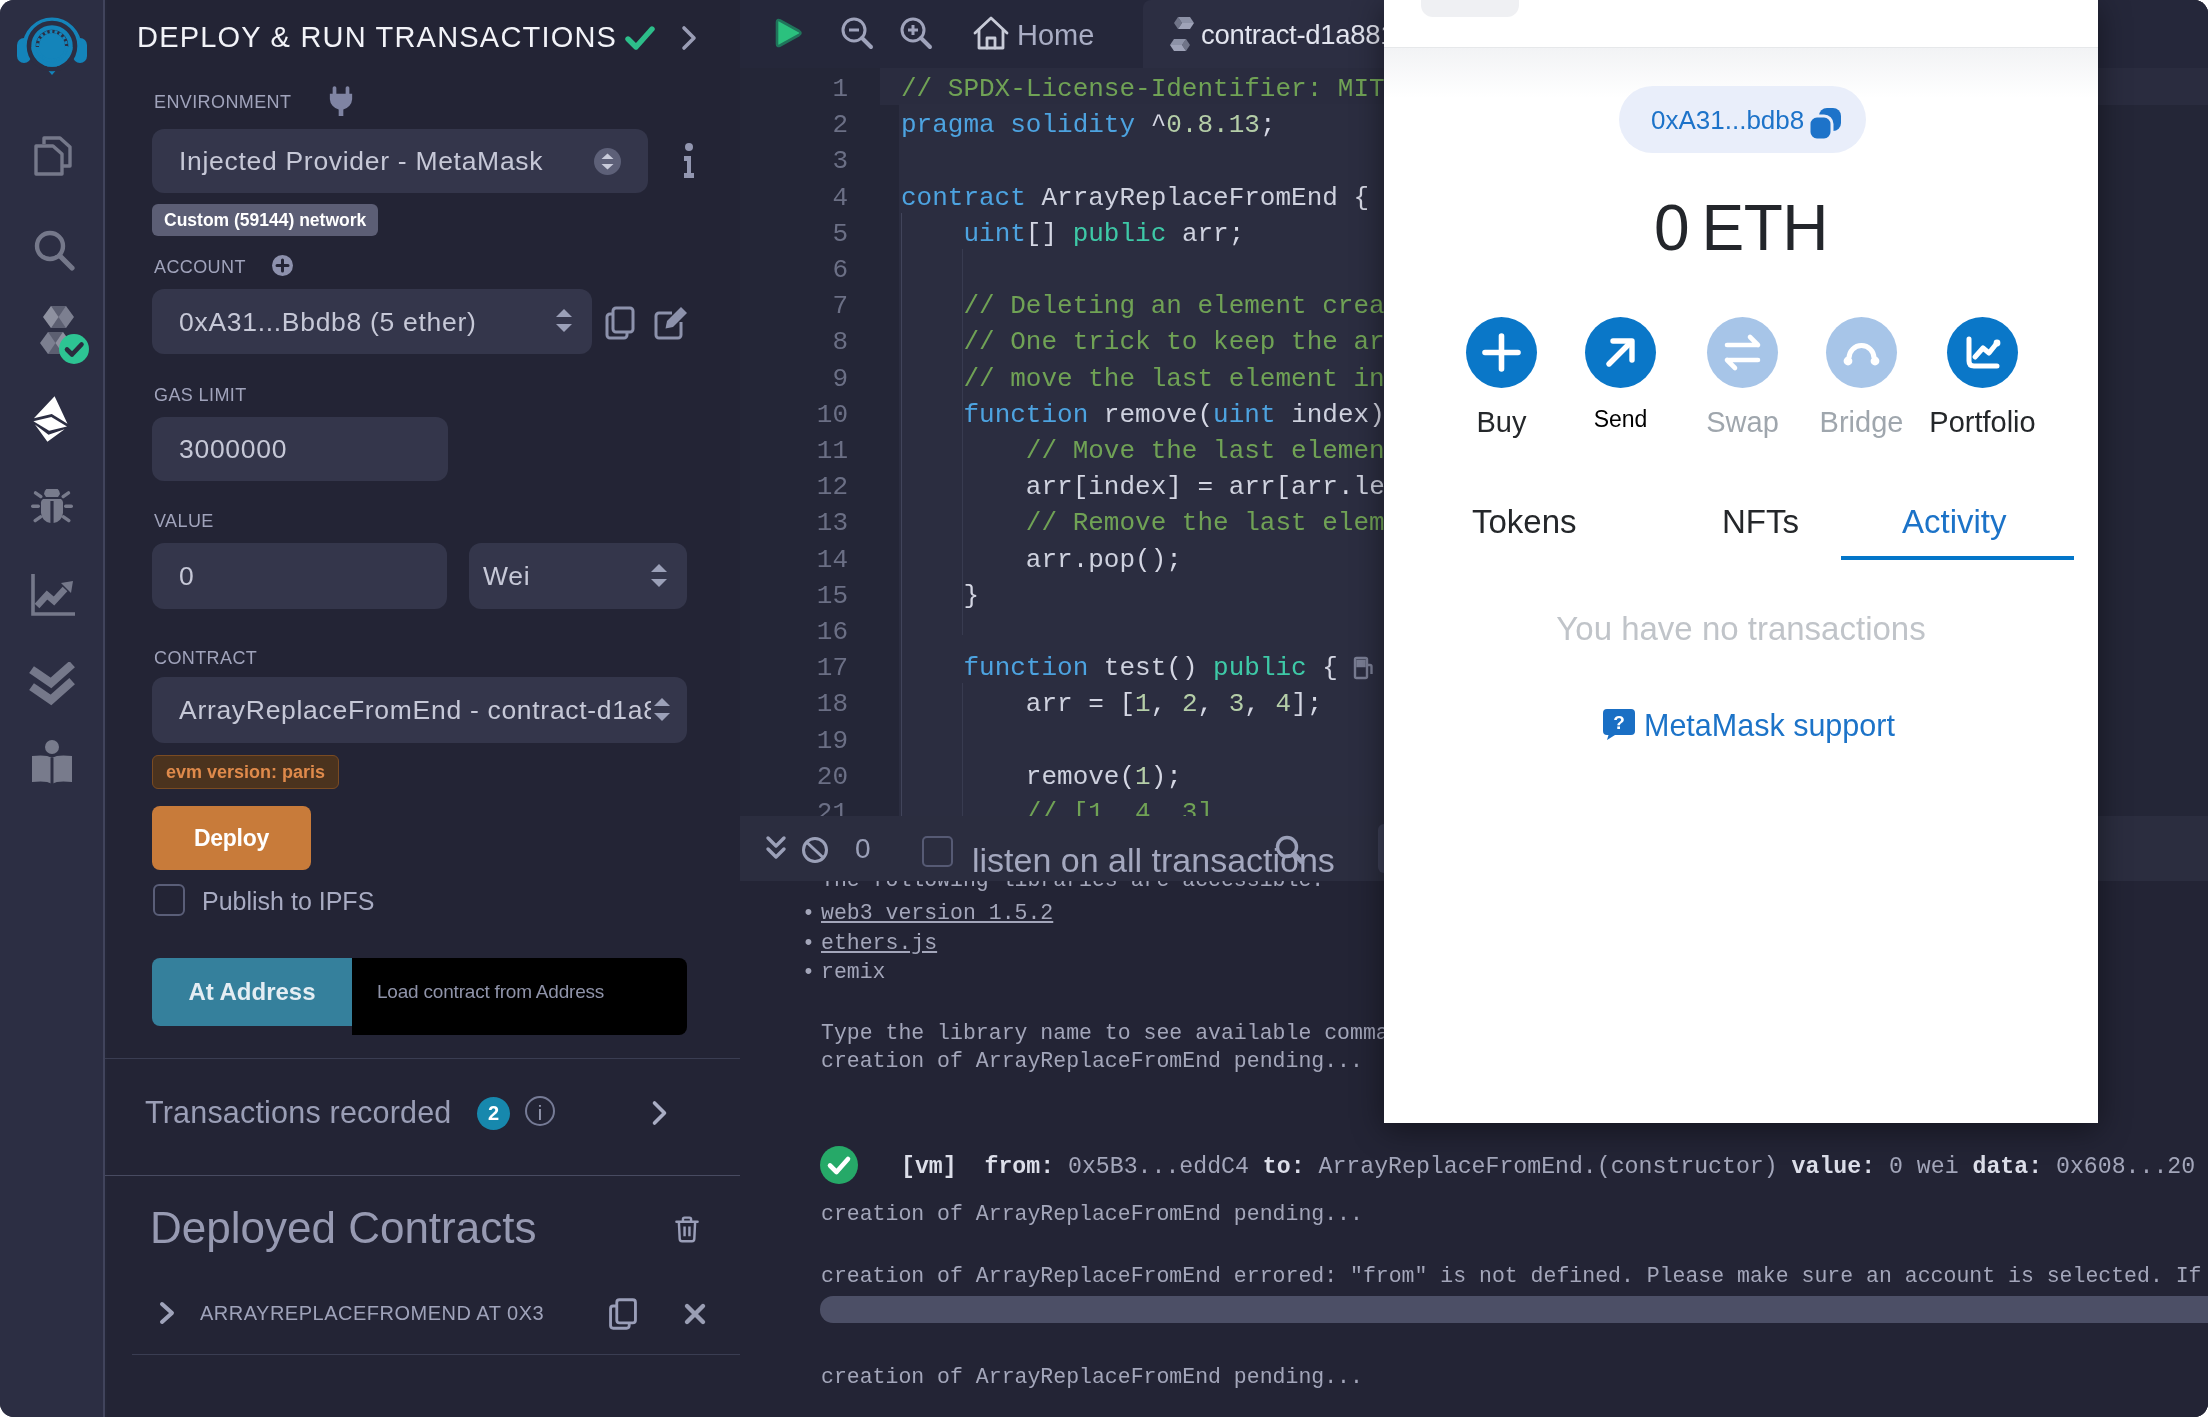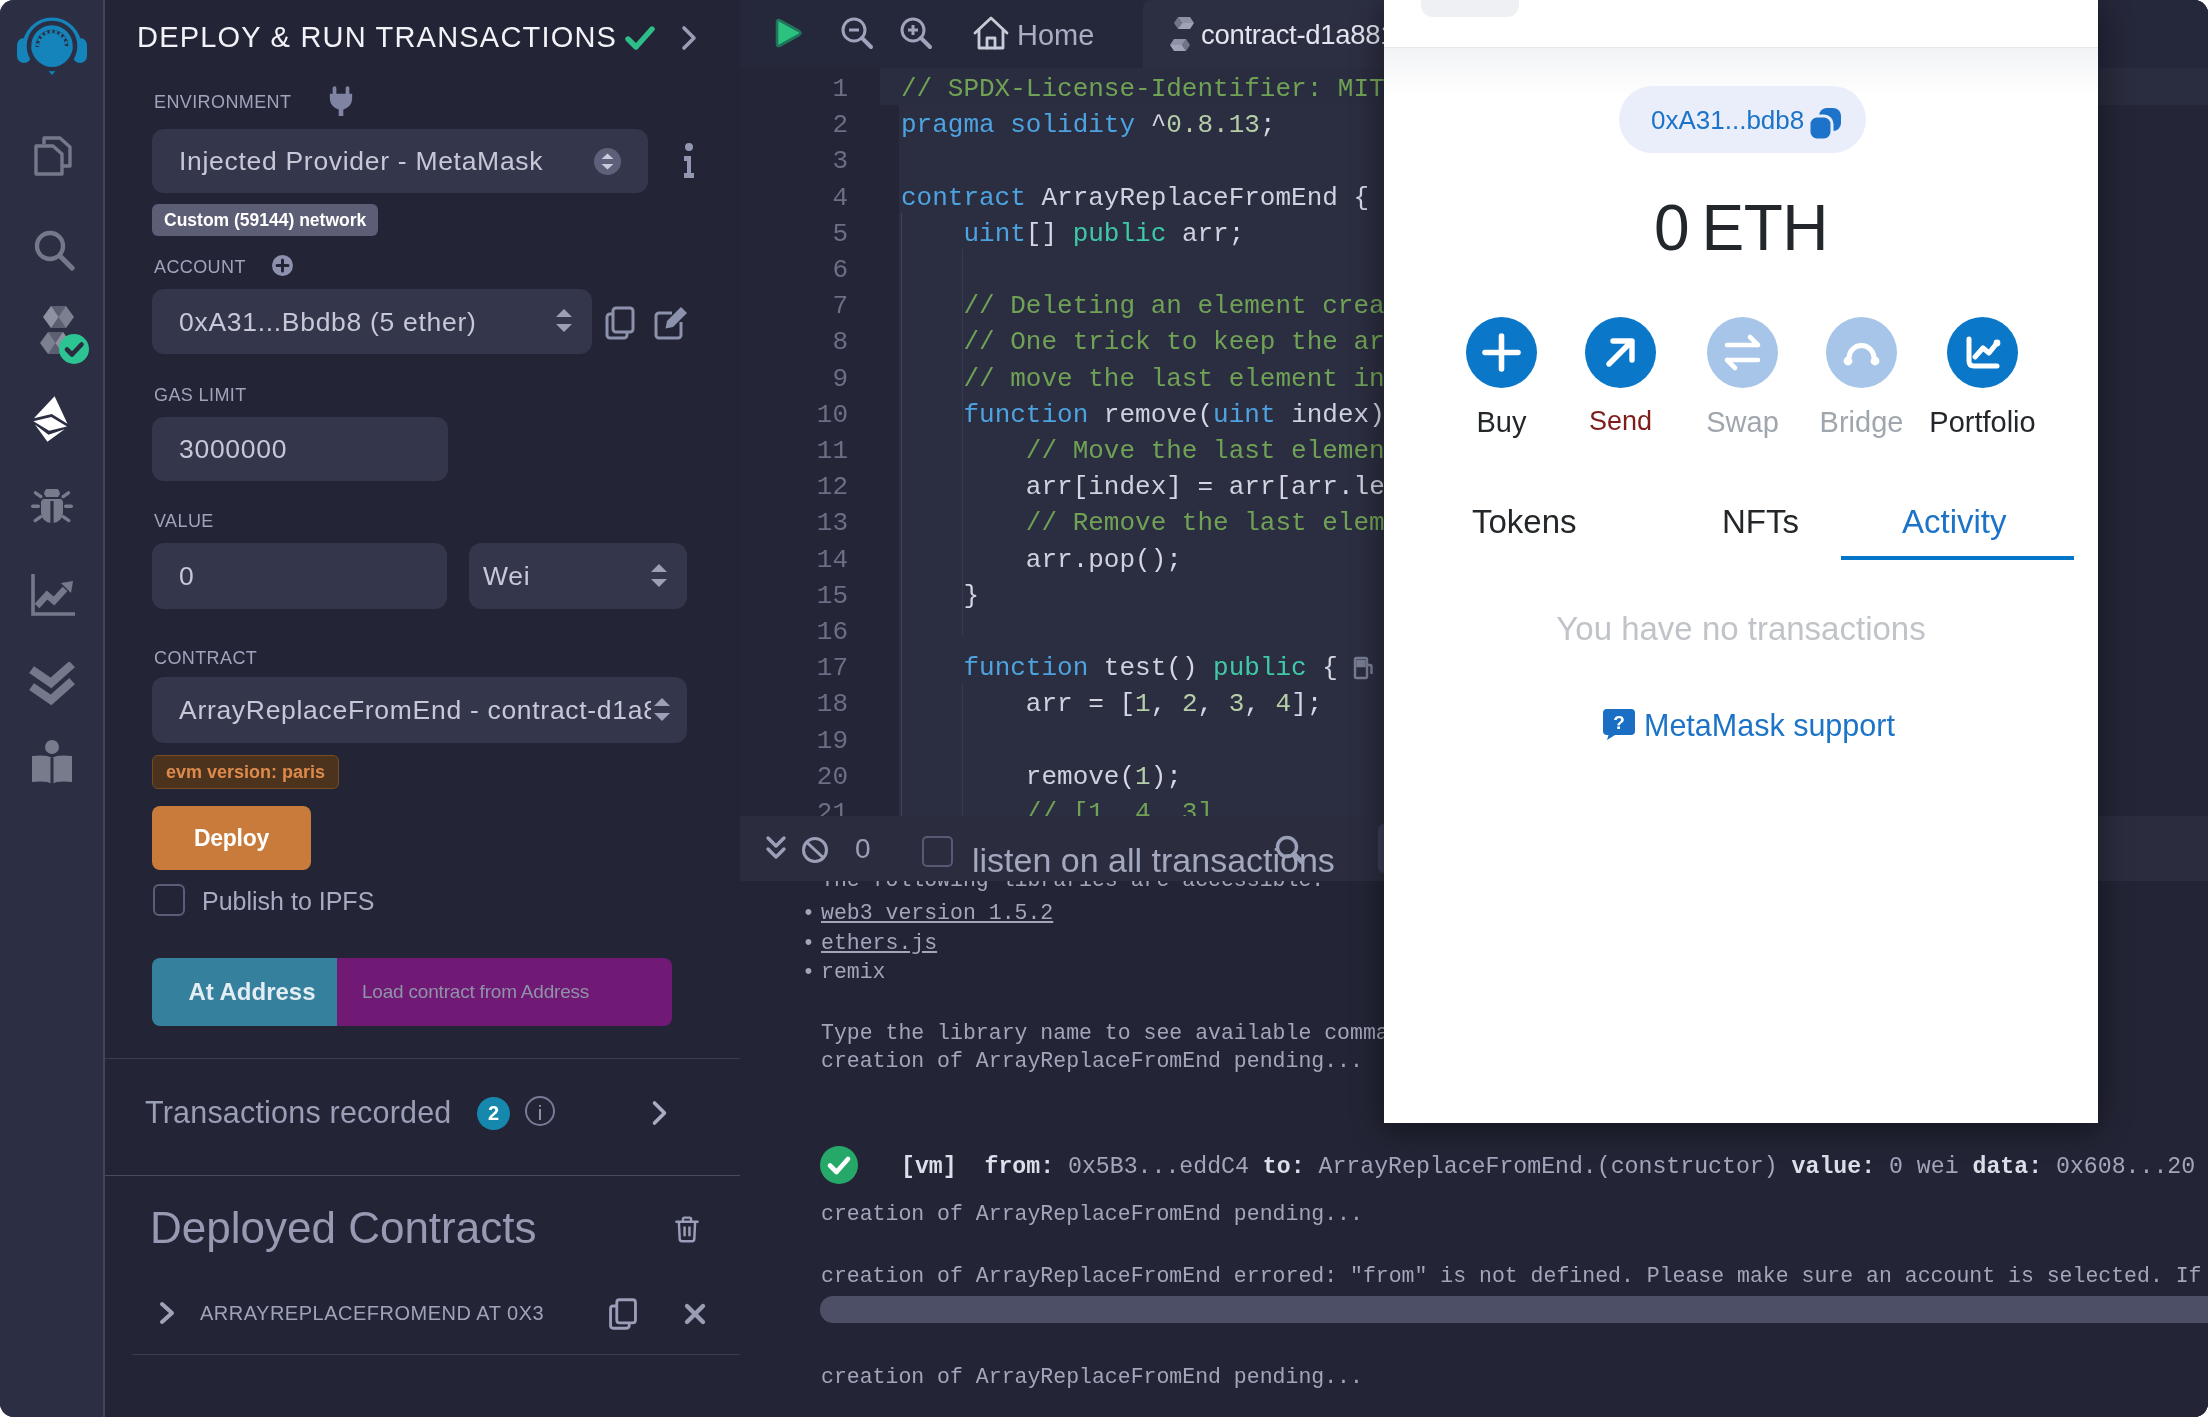--- a/index.html
+++ b/index.html
@@ -335,21 +335,21 @@
       </svg>
     </div>
     <div class="abs" style="left:45px;top:755px;height:34px;background:#4b331e;border:1px solid #7a4b22;border-radius:6px;color:#df8a4b;font-size:18px;font-weight:bold;line-height:32px;padding:0 13px">evm version: paris</div>
 
     <div class="abs" style="left:45px;top:806px;width:159px;height:64px;background:#c87b3a;border-radius:8px;color:#fff;font-size:23px;font-weight:bold;text-align:center;line-height:64px;letter-spacing:-0.3px">Deploy</div>
 
     <div class="abs" style="left:46px;top:884px;width:32px;height:32px;border:2px solid #5a5e78;border-radius:6px"></div>
     <div class="abs" style="left:95px;top:887px;font-size:25px;color:#a8abc2">Publish to IPFS</div>
 
     <div class="abs" style="left:45px;top:958px;width:200px;height:68px;background:#35809c;border-radius:8px 0 0 8px;color:#e4edf3;font-size:24px;font-weight:bold;text-align:center;line-height:68px">At Address</div>
-    <div class="abs" style="left:230px;top:958px;width:335px;height:68px;background:#701a75;border-radius:0 8px 8px 0;color:#8f93a9;font-size:19px;line-height:68px;padding-left:25px;letter-spacing:-0.2px">Load contract from Address</div>
+    <div class="abs" style="left:245px;top:958px;width:335px;height:77px;background:#000000;border-radius:0 8px 8px 0;color:#8f93a9;font-size:19px;line-height:68px;padding-left:25px;letter-spacing:-0.2px">Load contract from Address</div>
     <div class="abs" style="left:-2px;top:1058px;width:635px;height:1px;background:#3a3d52"></div>
 
     <div class="abs" style="left:38px;top:1095px;font-size:30.5px;color:#9a9eb6;letter-spacing:0.2px">Transactions recorded</div>
     <div class="abs" style="left:370px;top:1097px;width:33px;height:33px;background:#1788ad;border-radius:50%;color:#fff;font-size:20px;font-weight:bold;text-align:center;line-height:33px">2</div>
     <div class="abs" style="left:418px;top:1096px;width:30px;height:30px;border:2px solid #767b96;border-radius:50%;color:#9a9eb6;font-size:20px;text-align:center;line-height:30px;font-style:normal">i</div>
     <svg class="abs" style="left:544px;top:1100px" width="17" height="26" viewBox="0 0 17 26">
       <path d="M3.5 3 L13.5 13 L3.5 23" fill="none" stroke="#a9adc4" stroke-width="3.6" stroke-linecap="round" stroke-linejoin="round"></path>
     </svg>
     <div class="abs" style="left:-2px;top:1175px;width:635px;height:1px;background:#484b61"></div>
 
@@ -418,21 +418,21 @@
       <circle cx="49" cy="44" r="4.4" fill="#fff"></circle>
     </svg>
     <svg class="abs" style="left:563px;top:317px" width="71" height="71" viewBox="0 0 71 71">
       <g stroke="#fff" stroke-width="5" fill="none" stroke-linecap="round" stroke-linejoin="round">
         <path d="M22 22 V44 Q22 49 27 49 H50"></path>
         <path d="M28 40 L36 31 L42 36 L50 26"></path>
       </g>
       <circle cx="50" cy="26" r="3.4" fill="#fff"></circle>
     </svg>
     <div class="abs" style="left:82px;top:406px;width:71px;text-align:center;font-size:29px;color:#24272a">Buy</div>
-    <div class="abs" style="left:195px;top:406px;width:83px;text-align:center;font-size:27px;color:#7f1d1d">Send</div>
+    <div class="abs" style="left:195px;top:406px;width:83px;text-align:center;font-size:23px;color:#000000">Send</div>
     <div class="abs" style="left:317px;top:406px;width:83px;text-align:center;font-size:29px;color:#9fa6ad">Swap</div>
     <div class="abs" style="left:428px;top:406px;width:99px;text-align:center;font-size:29px;color:#9fa6ad">Bridge</div>
     <div class="abs" style="left:538px;top:406px;width:121px;text-align:center;font-size:29px;color:#24272a">Portfolio</div>
 
     <div class="abs" style="left:88px;top:503px;font-size:33px;color:#24272a">Tokens</div>
     <div class="abs" style="left:338px;top:503px;font-size:33px;color:#24272a">NFTs</div>
     <div class="abs" style="left:518px;top:503px;font-size:33px;color:#1c73c8">Activity</div>
     <div class="abs" style="left:457px;top:556px;width:233px;height:4px;background:#0376c9"></div>
 
     <div class="abs" style="left:0;top:610px;width:714px;text-align:center;font-size:33px;color:#c0c4c9">You have no transactions</div>

